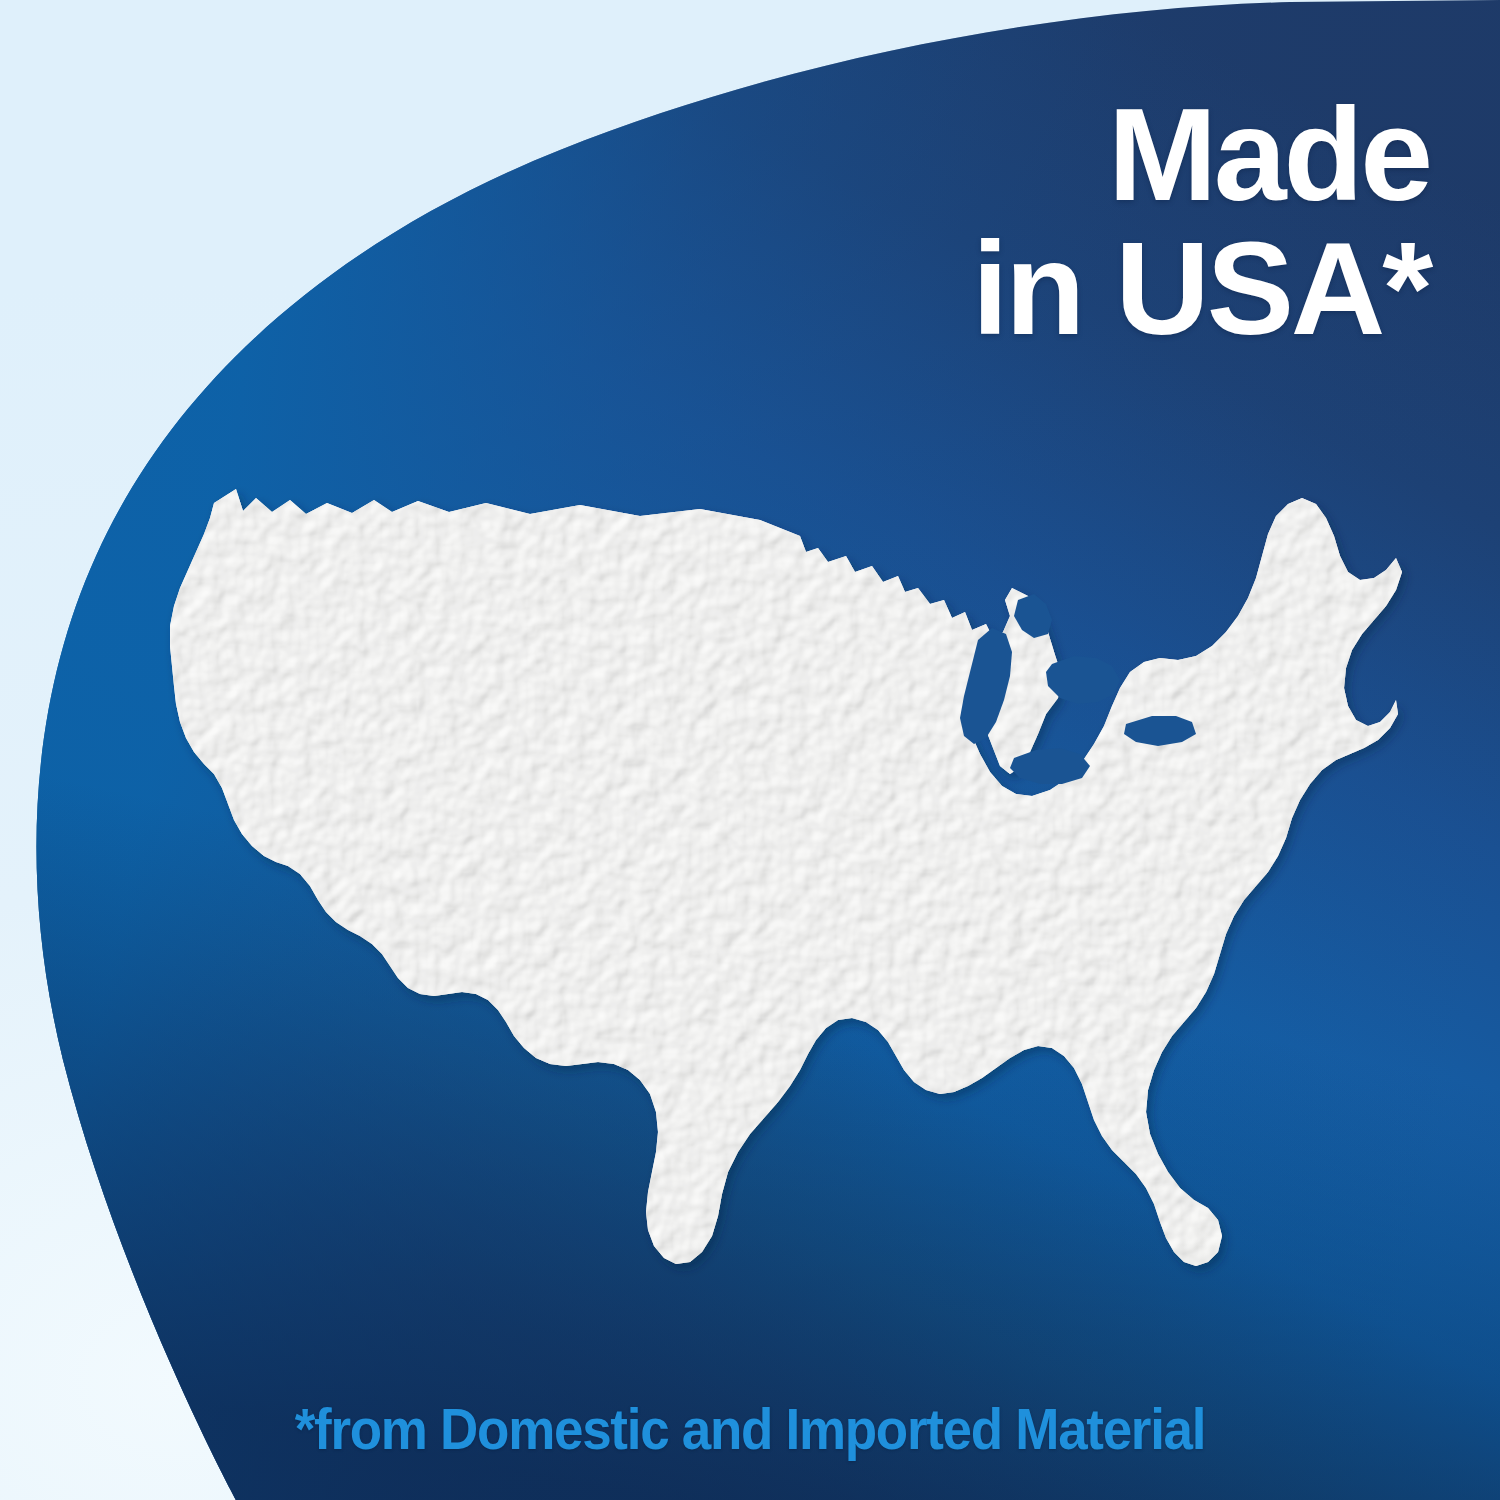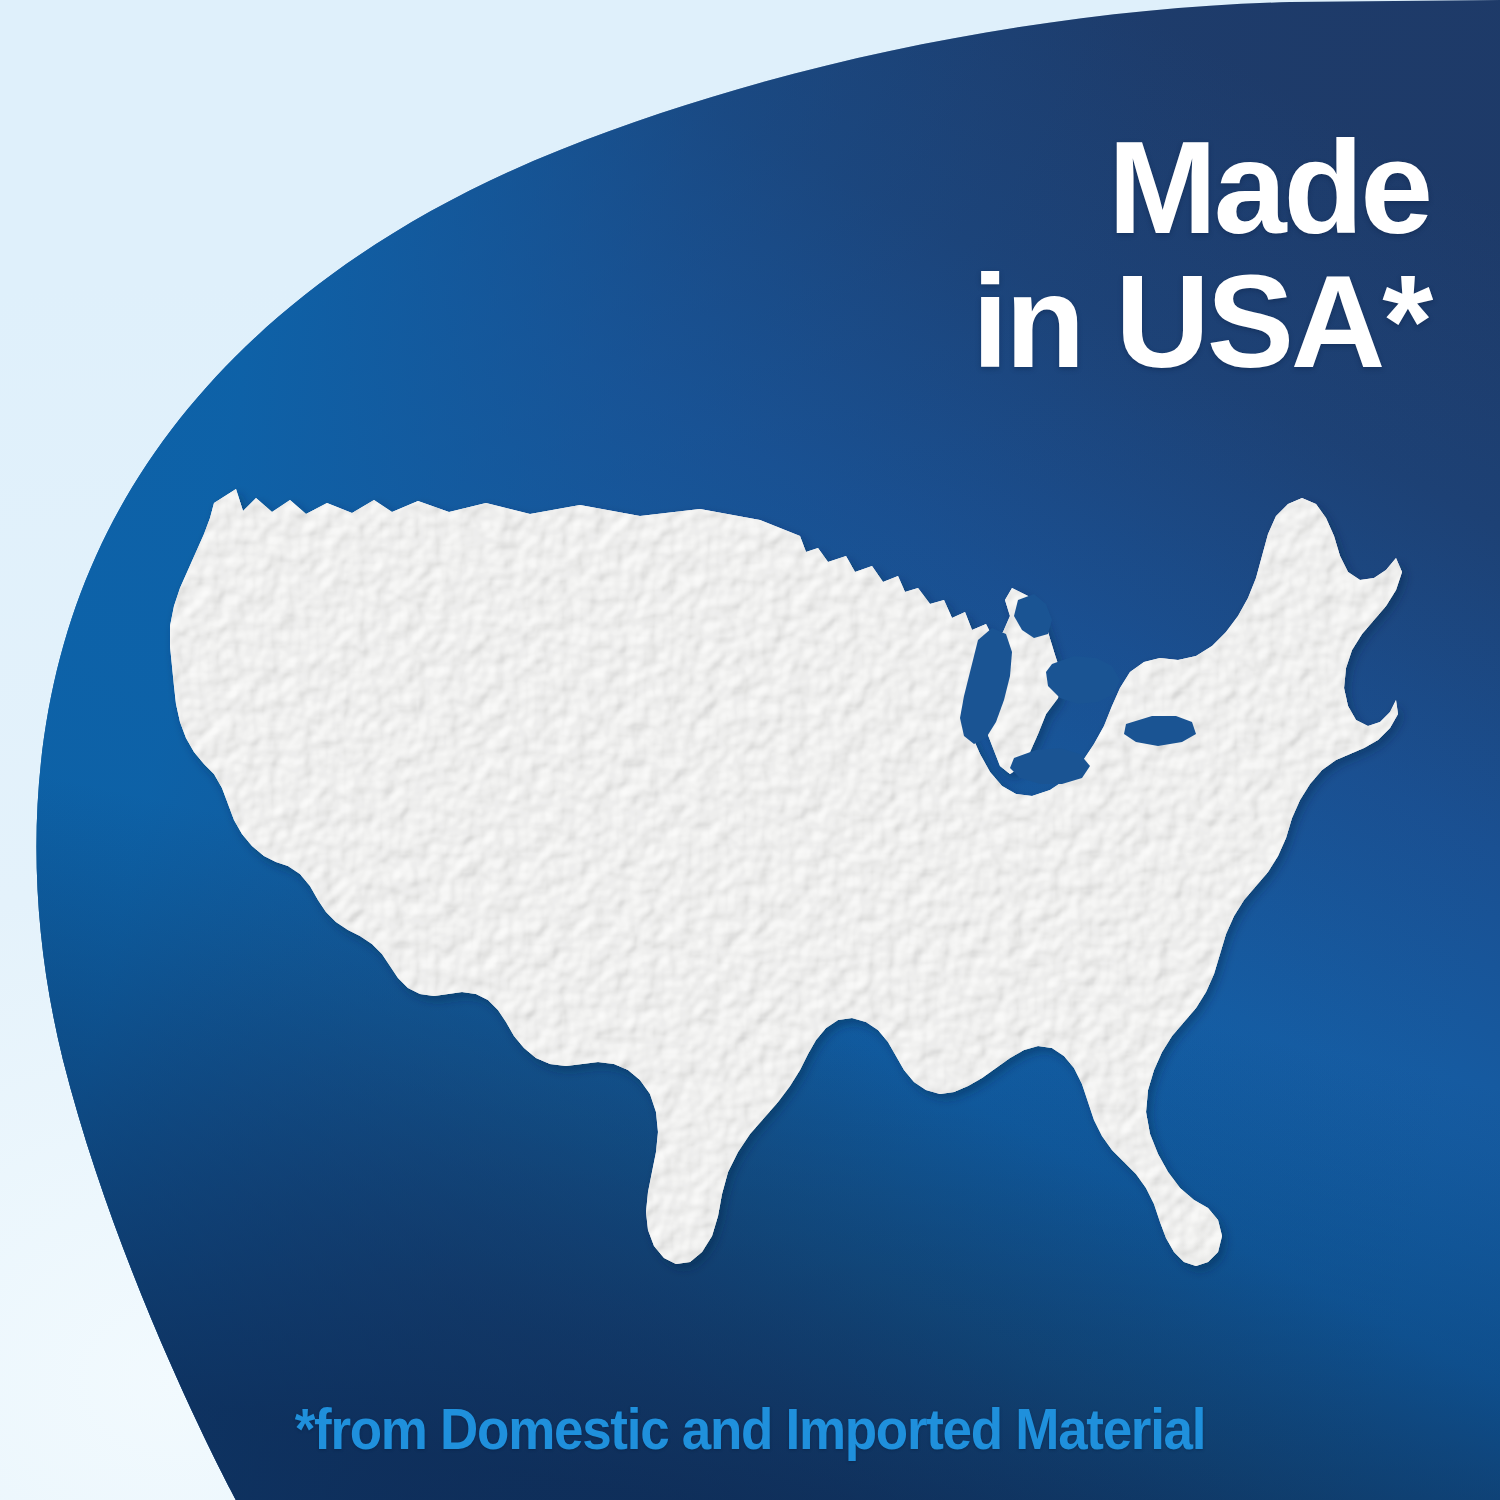--- a/index.html
+++ b/index.html
@@ -36,21 +36,20 @@
     width: 1430px;
     text-align: right;
     color: #ffffff;
     font-size: 131px;
     font-weight: bold;
     line-height: 1.02;
     letter-spacing: -3.2px;
     white-space: pre-line;
     text-shadow: 0 2px 5px rgba(8,26,58,0.34);
     pointer-events: none;
-    margin-top: 33px;
   }
   .footnote {
     position: absolute;
     left: 0;
     top: 1396px;
     width: 1500px;
     text-align: center;
     color: #1f90dc;
     font-size: 57px;
     font-weight: bold;

